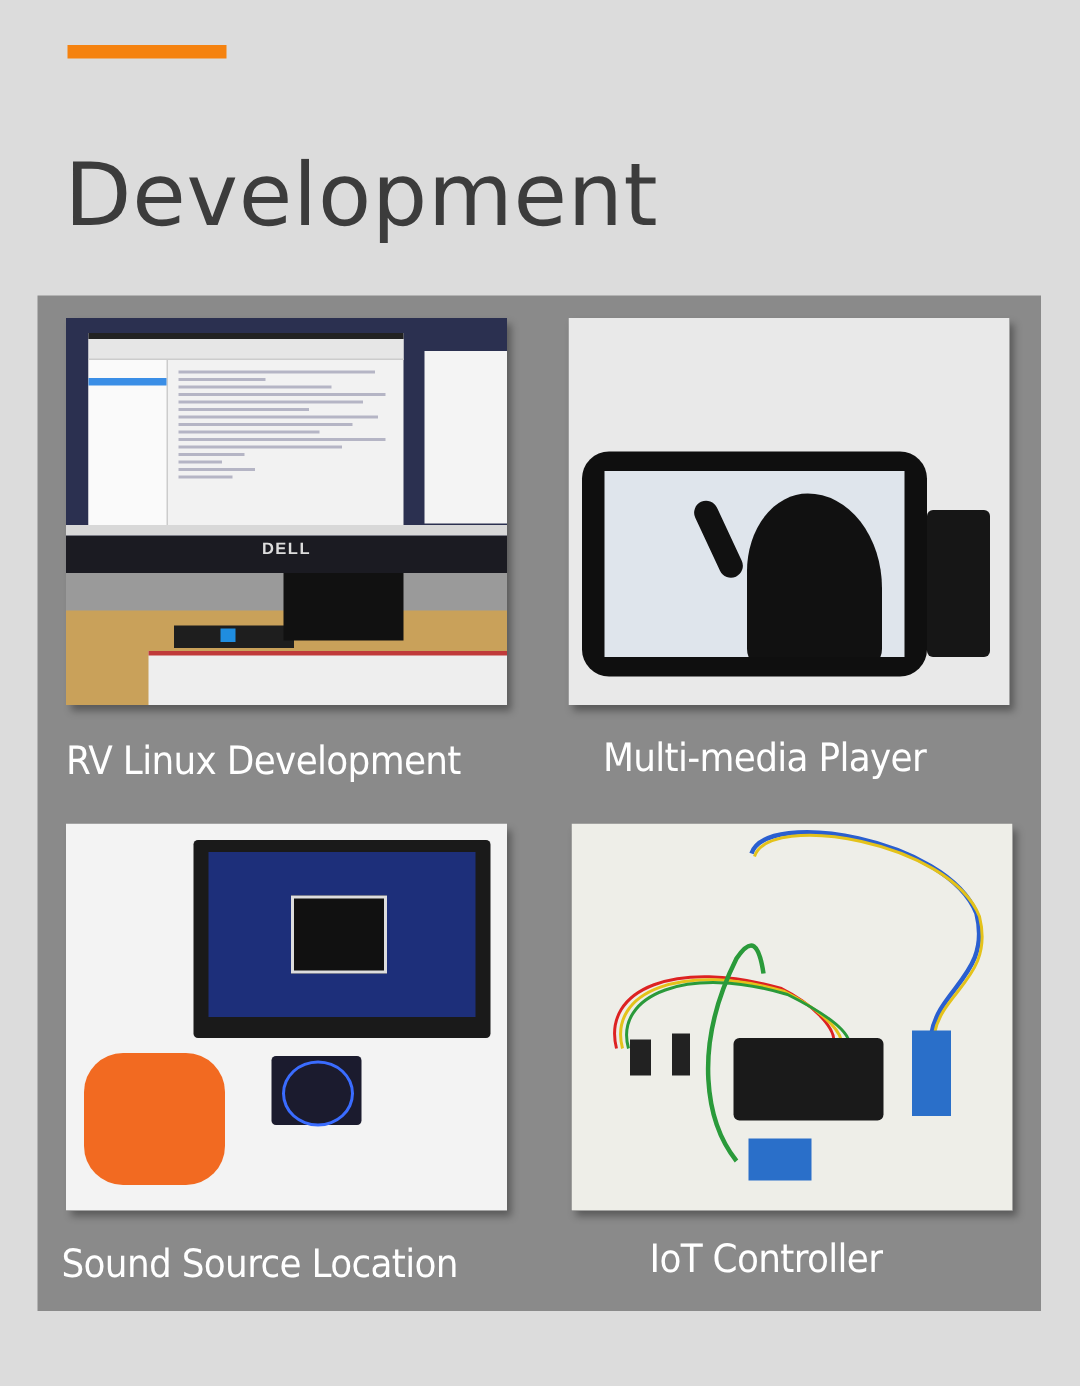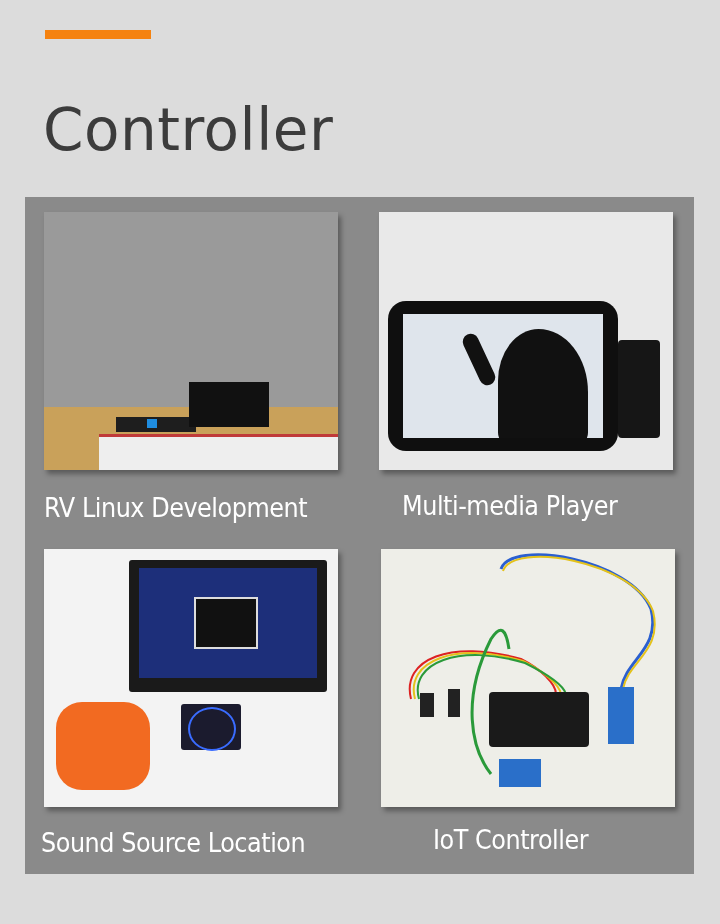--- a/index.html
+++ b/index.html
@@ -56,31 +56,61 @@
   .c4 .relay1{position:absolute;left:227px;top:138px;width:26px;height:57px;background:#2a6fc9;}
   .c4 .relay2{position:absolute;left:118px;top:210px;width:42px;height:28px;background:#2a6fc9;}
   .c4 .sens1{position:absolute;left:39px;top:144px;width:14px;height:24px;background:#222;}
   .c4 .sens2{position:absolute;left:67px;top:140px;width:12px;height:28px;background:#222;}
   .c4 svg{position:absolute;left:0;top:0;}
 </style>
 </head>
 <body>
 
 <div class="accent-bar"></div>
-<h1 class="title">Controller</h1>
+<h1 class="title">Development</h1>
 
 <div class="panel">
 
   <div class="card c1">
     <div class="bg"></div>
     <div class="desk"></div>
     <div class="kb"></div>
     <div class="board"></div>
     <div class="chip"></div>
     <div class="stand"></div>
+    <div class="monitor">
+      <div class="screen">
+        <div class="ide">
+          <div class="menu"></div>
+          <div class="tree">
+              <div class="sel"></div>
+            </div>
+          <div class="code">
+            <i style="width:90%"></i>
+              <i style="width:40%"></i>
+              <i style="width:70%"></i>
+              <i style="width:95%"></i>
+              <i style="width:85%"></i>
+              <i style="width:60%"></i>
+              <i style="width:92%"></i>
+              <i style="width:80%"></i>
+              <i style="width:65%"></i>
+              <i style="width:95%"></i>
+              <i style="width:75%"></i>
+              <i style="width:30%"></i>
+              <i style="width:20%"></i>
+              <i style="width:35%"></i>
+              <i style="width:25%"></i>
+          </div>
+        </div>
+        <div class="files"></div>
+        <div class="taskbar"></div>
+      </div>
+      <div class="logo">DELL</div>
+    </div>
   </div>
   <div class="caption cap1">RV Linux Development</div>
 
   <div class="card c2">
     <div class="bg"></div>
     <div class="tablet"></div>
     <div class="tscreen">
       <div class="silhouette"></div>
       <div class="arm"></div>
     </div>

